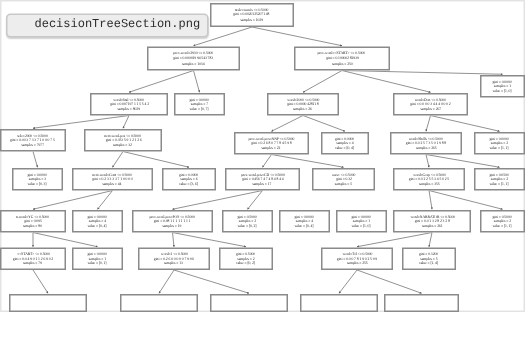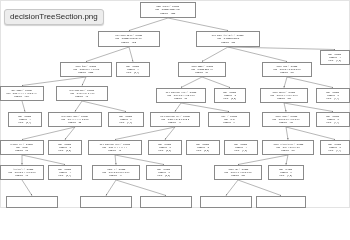--- a/index.html
+++ b/index.html
@@ -23,22 +23,22 @@
     box-sizing:border-box;
     pointer-events:none;
   }
   
   #file-badge{
     position:absolute;
     left:4px;top:9px;
     background:#ededed;
     border:1px solid #c8c8c8;
     border-radius:3px;
-    padding:2px 5px 3px 5px;
-    font-family:Liberation Sans, sans-serif;
+    padding:2px 5px 3px 18px;
+    font-family:Liberation Mono, monospace;
     font-size:8px;
     line-height:9px;
     color:#2b2b2b;
     white-space:nowrap;
     box-shadow:0 1px 1px rgba(0,0,0,.18);
     z-index:40;
   }
   
   #edges{
     position:absolute;left:0;top:0;

